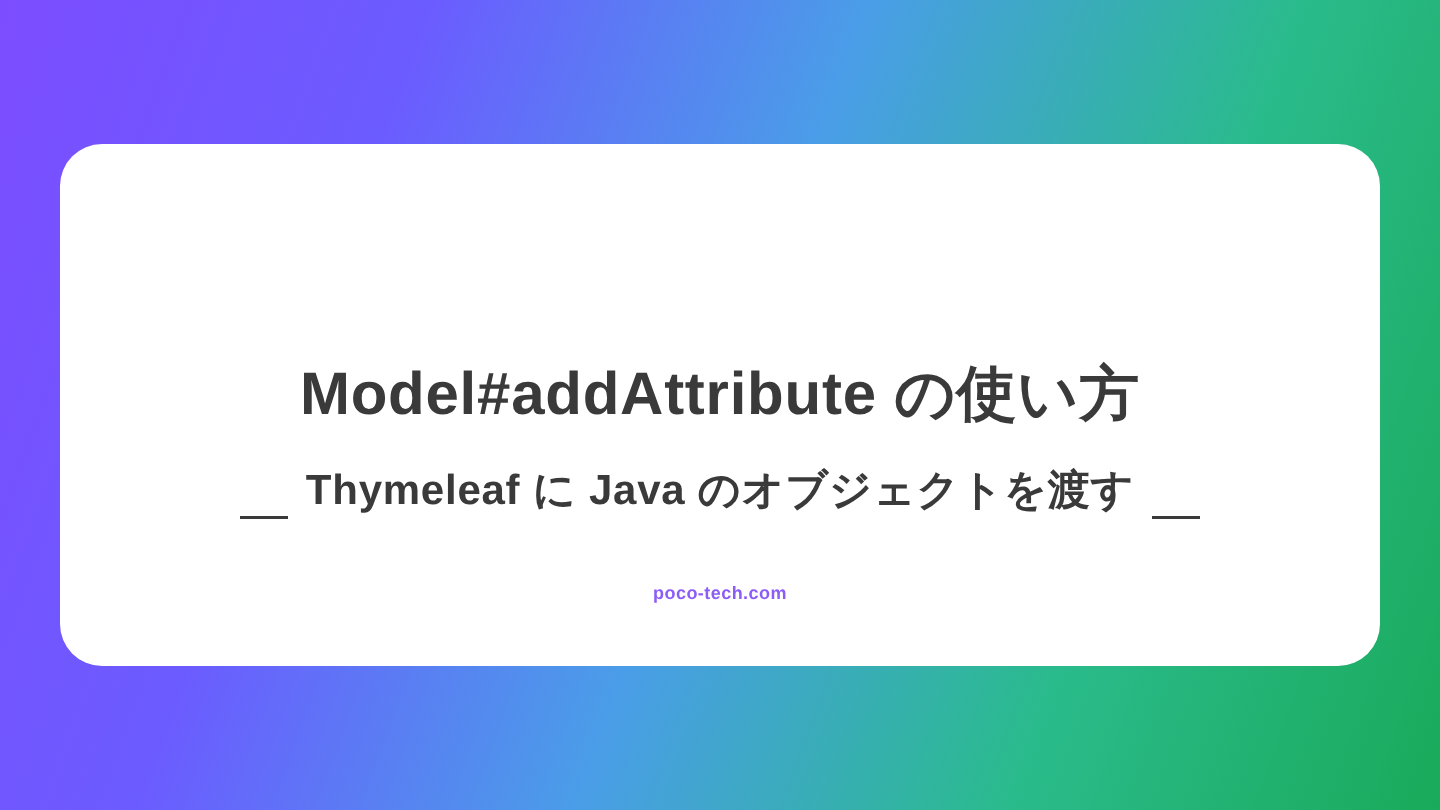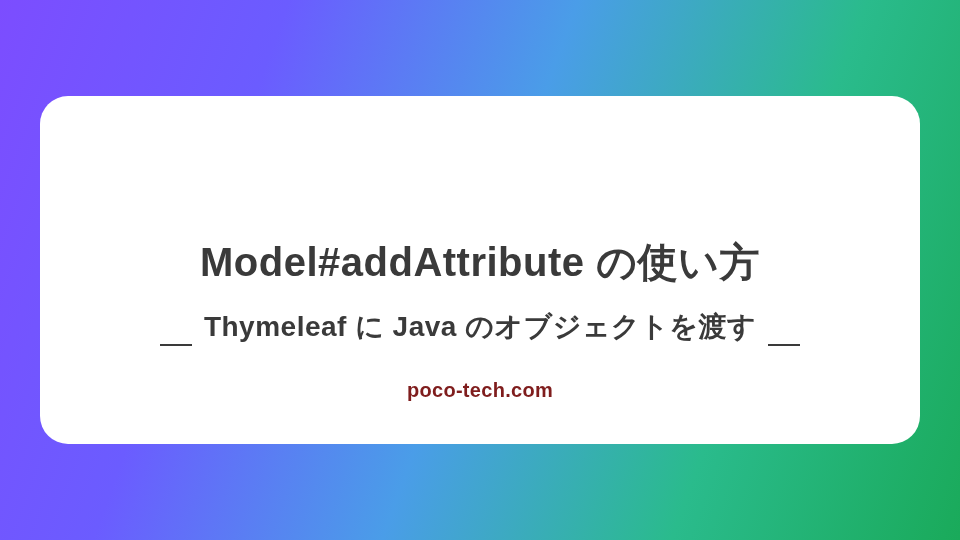--- a/index.html
+++ b/index.html
@@ -62,23 +62,23 @@
     
     .dash {
       width: 32px;
       height: 2px;
       background: #3a3a3a;
     }
     
     .domain {
       position: absolute;
       bottom: 42px;
-      font-size: 20px;
+      font-size: 12px;
       font-weight: 600;
-      color: #7f1d1d;
+      color: #8b5cf6;
       letter-spacing: 0.3px;
     }
   </style>
 </head>
 <body>
 
 <div class="card">
   <div class="content-top">
     <h1 class="title">Model#addAttribute の使い方</h1>
     <div class="subtitle-row">

